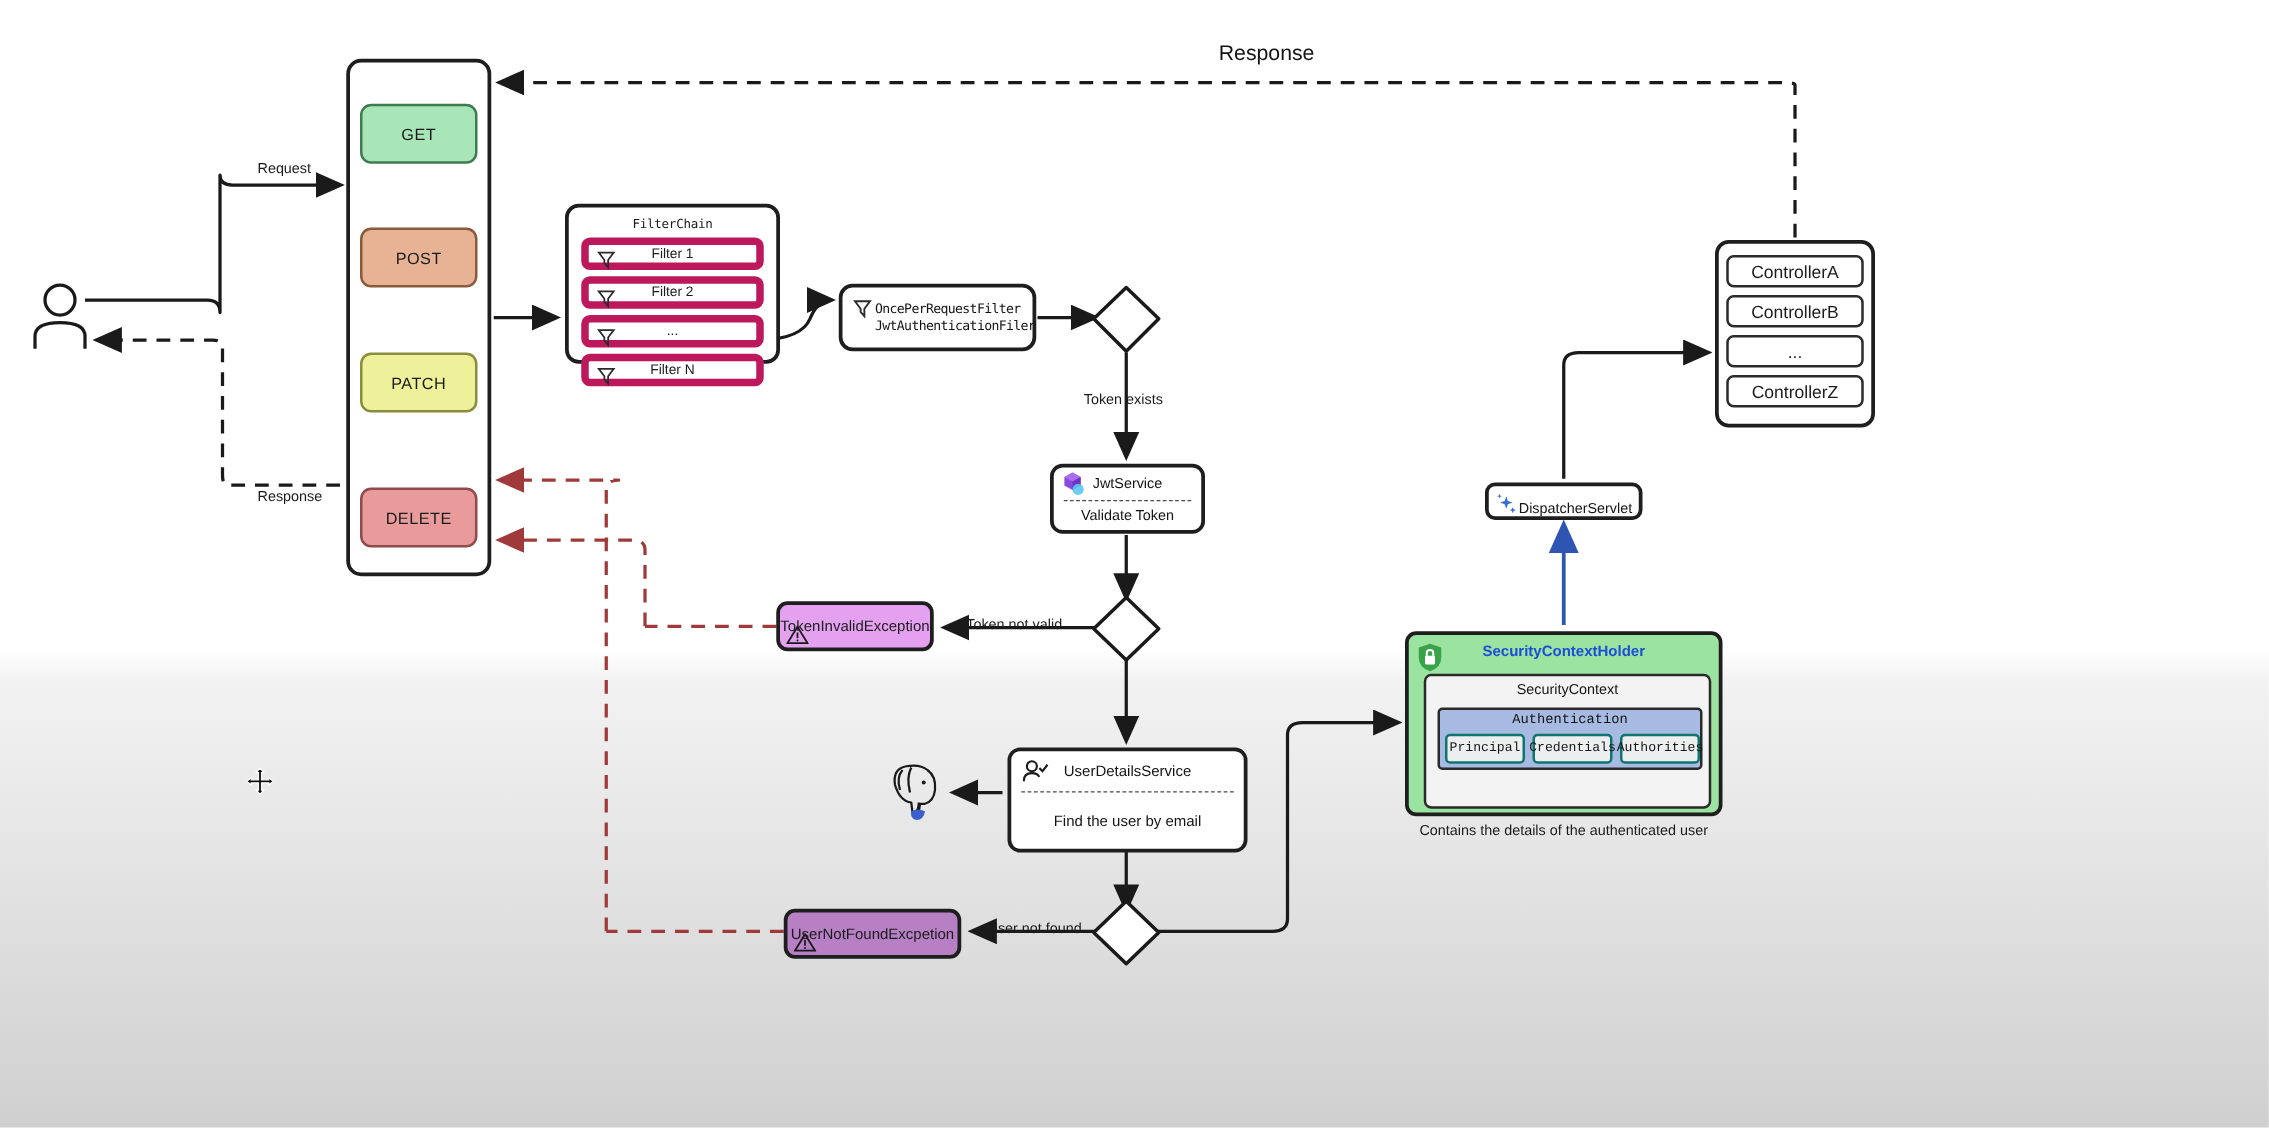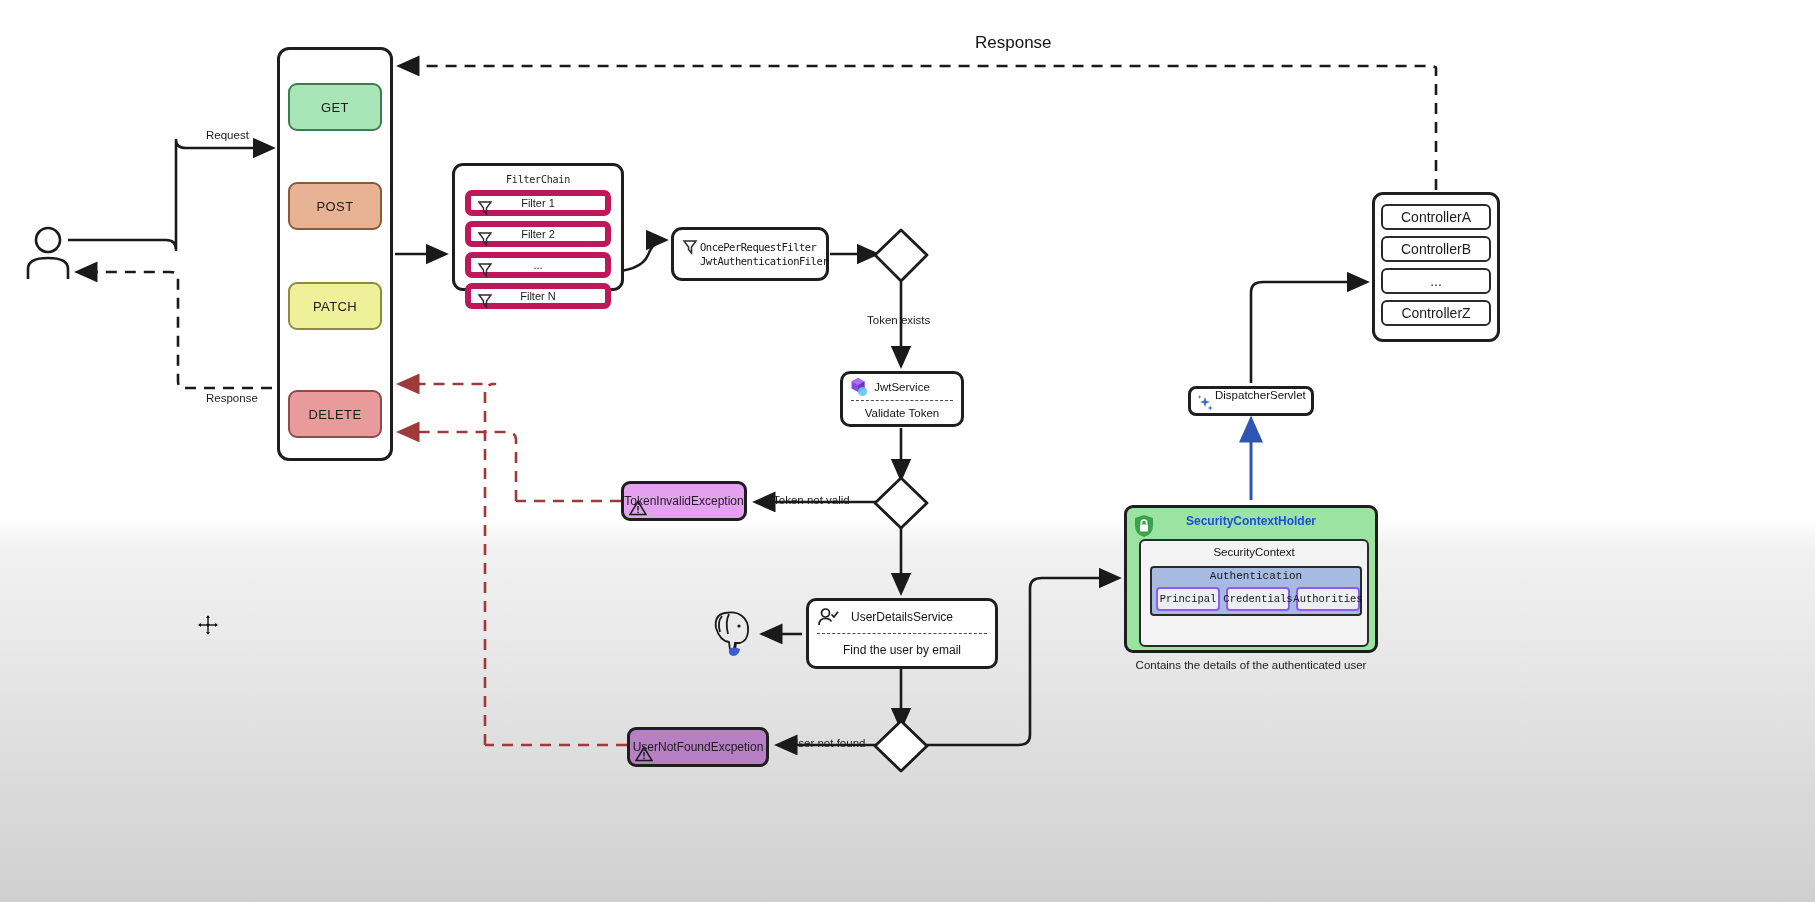--- a/index.html
+++ b/index.html
@@ -76,21 +76,21 @@
   }
   .svc-head { position:relative; height:26px; display:flex; align-items:center; justify-content:center;
               font-size:11.5px; color:#141414; }
   .svc-divider { border-top:1px dashed #4a4a4a; margin:0 8px; }
   .svc-body { flex:1; display:flex; align-items:center; justify-content:center;
               font-size:11.5px; color:#141414; }
   .svc-icon { position:absolute; left:6px; top:3px; width:20px; height:20px; }
 
   
   #user-details-service {
-    left:806px; top:598px; width:192px; height:71px;
+    left:806px; top:598px; width:192px; height:84px;
     border:3px solid #1e1e1e; border-radius:10px; background:#fff;
     display:flex; flex-direction:column;
   }
   #user-details-service .svc-head { height:32px; font-size:12px; }
   #user-details-service .svc-body { font-size:12px; }
 
   
   .exc {
     border:3px solid #1e1e1e; border-radius:9px;
     display:flex; align-items:center; justify-content:center;
@@ -114,21 +114,21 @@
   }
   #sc-title { text-align:center; font-size:11.5px; color:#141414; margin-top:5px; }
   #authentication {
     position:absolute; left:9px; top:25px; width:212px; height:50px;
     border:2px solid #2a2a2a; border-radius:4px; background:#a7bbe2;font-family:Liberation Mono, monospace;
   }
   #auth-title { text-align:center; font-size:11px; color:#141414; margin-top:2px; }
   .auth-parts { position:absolute; left:4px; top:19px; width:204px;
                 display:flex; justify-content:space-between; }
   .auth-chip {
-    width:64px; height:24px; border:2px solid #8b5cf6; border-radius:4px;
+    width:64px; height:24px; border:2px solid #0f766e; border-radius:4px;
     background:#eceef0; display:flex; align-items:center; justify-content:center;
     font-size:10.5px; color:#161616;
   }
   #sch-caption {
     position:absolute; left:1124px; top:659px; width:254px;
     text-align:center; font-size:11.5px; color:#1b1b1b;
   }
 
   
   #controllers {
@@ -141,21 +141,21 @@
     border:2px solid #2b2b2b; border-radius:6px; background:#fff;
     display:flex; align-items:center; justify-content:center;
     font-size:14px; color:#1b1b1b;
   }
   .ctrl-row:first-child { margin-top:9px; }
 
   
   #dispatcher-servlet {
     left:1188px; top:386px; width:126px; height:30px;
     border:3px solid #1e1e1e; border-radius:8px; background:#fff;
-    display:flex; align-items:flex-start; padding-left:6px;
+    display:flex; align-items:flex-end; padding-left:6px;
   }
   #dispatcher-servlet .ds-label { font-size:11.5px; color:#141414; padding-left:18px; }
   .spring-icon { position:absolute; left:5px; top:5px; width:18px; height:18px; }
 
   
   .freetext { position:absolute; color:#1b1b1b; white-space:nowrap; }
   #title-response { left:975px; top:33px; font-size:17px; color:#141414; }
   #lbl-request    { left:206px; top:129px; font-size:11.5px; }
   #lbl-response-left { left:206px; top:392px; font-size:11.5px; }
   #lbl-token-exists  { left:867px; top:314px; font-size:11.5px; }

